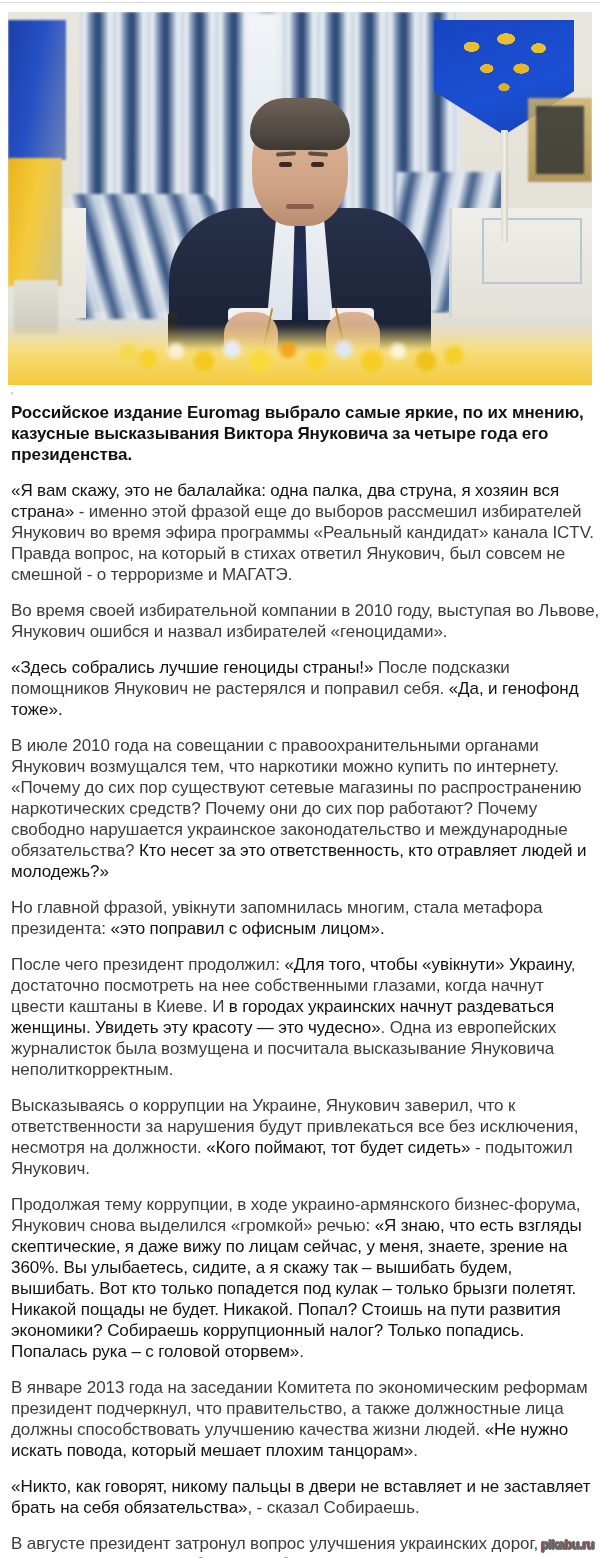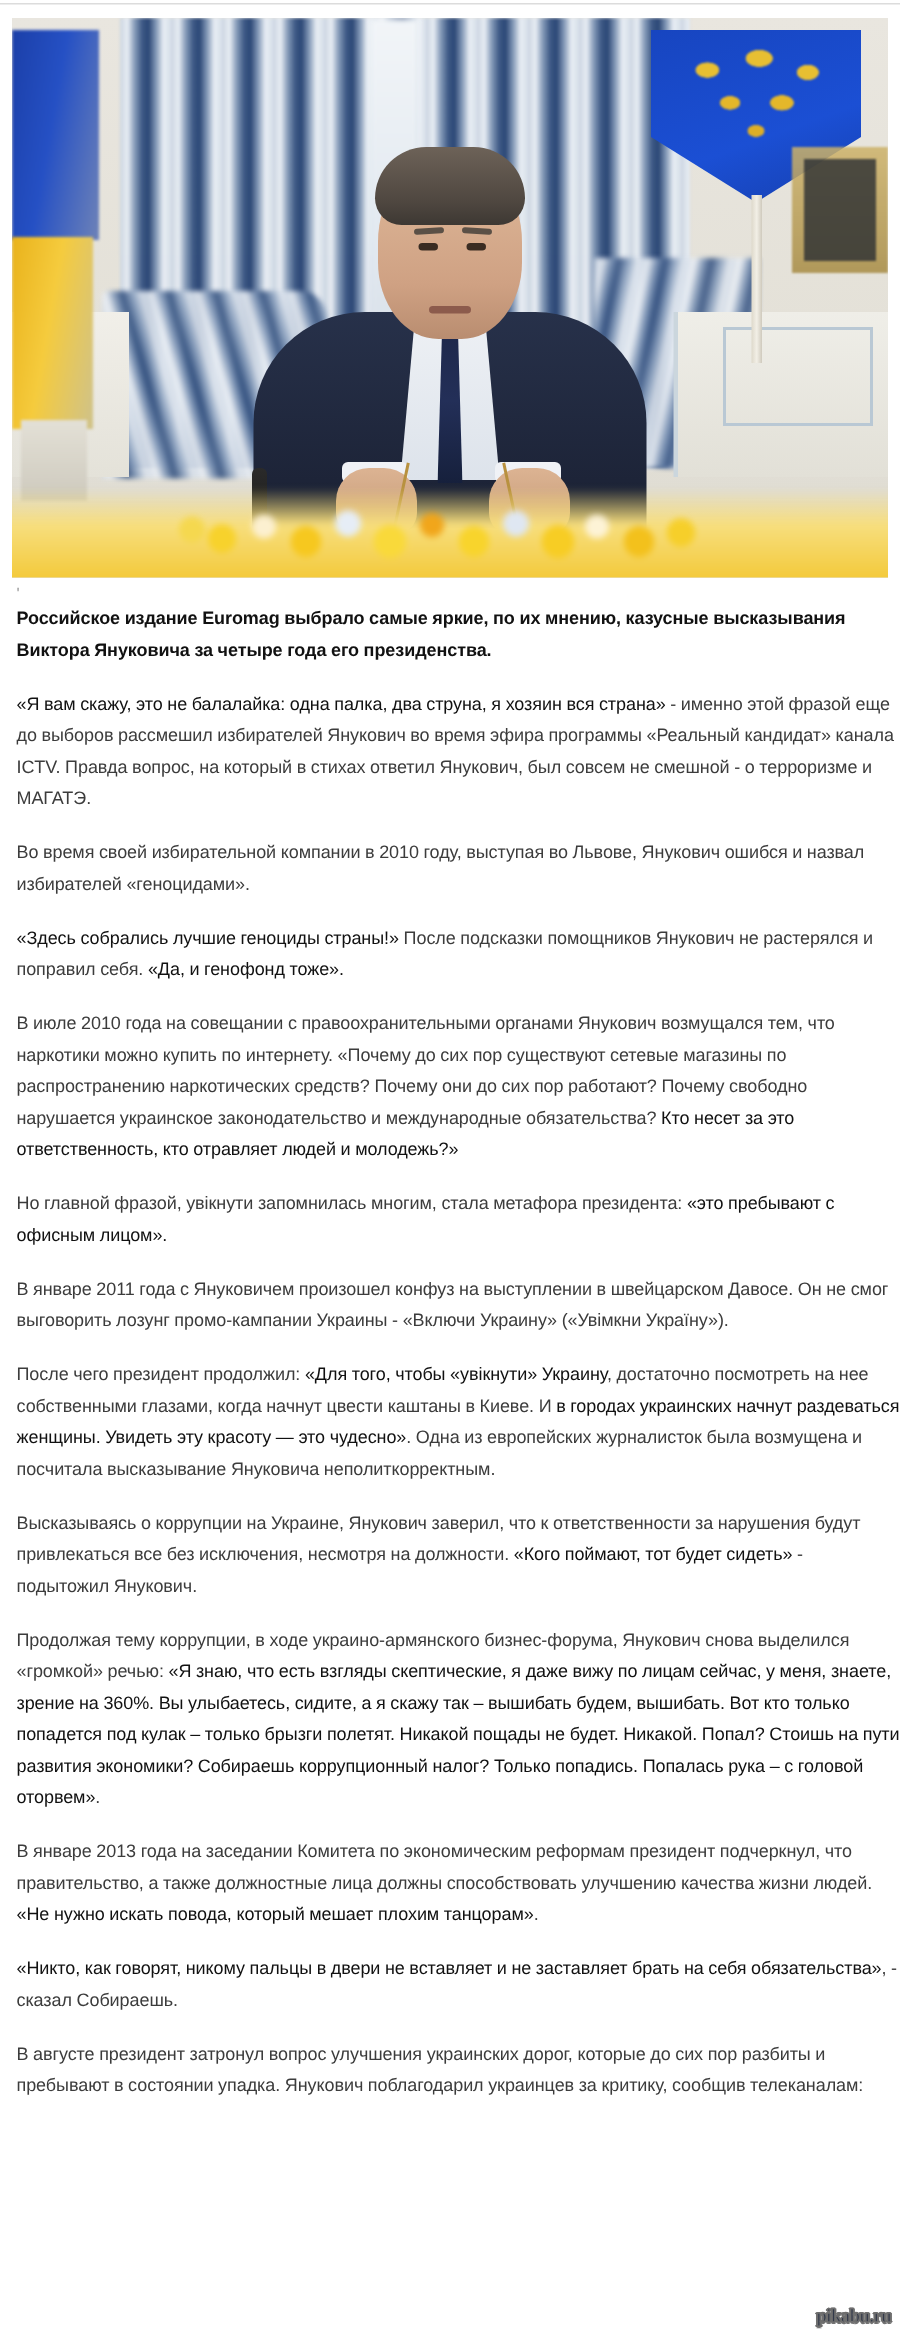--- a/index.html
+++ b/index.html
@@ -397,46 +397,46 @@
   .pre-mark {
     font-size: 11px;
     color: #9a9a9a;
     line-height: 8px;
     padding-left: 11px;
     height: 10px;
   }
   p.para {
     margin: 0 0 15px 0;
     padding: 0 0 0 11px;
-    font-size: 12px;
+    font-size: 17px;
     line-height: 21px;
     color: #3c3c3c;
     letter-spacing: -0.05px;
     white-space: pre-wrap;
     word-spacing: -0.2px;
   }
   p.para b {
     color: #111111;
     font-weight: normal;
   }
   p.para.all-bold {
     color: #111111;
     font-weight: bold;
   }
 
   
   .watermark {
     position: absolute;
     right: 6px;
     bottom: 6px;
-    font-family: Liberation Serif, serif;
+    font-family: Liberation Sans, sans-serif;
     font-size: 13px;
     font-weight: bold;
     letter-spacing: -0.6px;
-    color: #0f172a;
+    color: #7f1d1d;
     -webkit-text-stroke: 1px #555555;
     text-shadow:
       1px 0 0 #5a5a5a, -1px 0 0 #5a5a5a,
       0 1px 0 #5a5a5a, 0 -1px 0 #5a5a5a;
     opacity: .85;
   }
 </style>
 </head>
 <body>
 
@@ -490,22 +490,21 @@
   </div>
 
   <div class="article">
     <div class="pre-mark">'</div>
     <div id="paragraphs">
         <p class="para all-bold"><span>Российское издание Euromag выбрало самые яркие, по их мнению, казусные высказывания Виктора Януковича за четыре года его президенства.</span></p>
         <p class="para"><b>«Я вам скажу, это не балалайка: одна палка, два струна, я хозяин вся страна»</b><span> - именно этой фразой еще до выборов рассмешил избирателей Янукович во время эфира программы «Реальный кандидат» канала ICTV. Правда вопрос, на который в стихах ответил Янукович, был совсем не смешной - о терроризме и МАГАТЭ.</span></p>
         <p class="para"><span>Во время своей избирательной компании в 2010 году, выступая во Львове, Янукович ошибся и назвал избирателей «геноцидами».</span></p>
         <p class="para"><b>«Здесь собрались лучшие геноциды страны!»</b><span> После подсказки помощников Янукович не растерялся и поправил себя. </span><b>«Да, и генофонд тоже».</b></p>
         <p class="para"><span>В июле 2010 года на совещании с правоохранительными органами Янукович возмущался тем, что наркотики можно купить по интернету. «Почему до сих пор существуют сетевые магазины по распространению наркотических средств? Почему они до сих пор работают? Почему свободно нарушается украинское законодательство и международные обязательства? </span><b>Кто несет за это ответственность, кто отравляет людей и молодежь?»</b></p>
-        <p class="para"><span>Но главной фразой, увікнути запомнилась многим, стала метафора президента: </span><b>«это пребывают с офисным лицом».</b></p>
-        <p class="para"><span>В январе 2011 года с Януковичем произошел конфуз на выступлении в швейцарском Давосе. Он не смог выговорить лозунг промо-кампании Украины - «Включи Украину» («Увімкни Україну»).</span></p>
+        <p class="para"><span>Но главной фразой, увікнути запомнилась многим, стала метафора президента: </span><b>«это поправил с офисным лицом».</b></p>
         <p class="para"><span>После чего президент продолжил: </span><b>«Для того, чтобы «увікнути» Украину</b><span>, достаточно посмотреть на нее собственными глазами, когда начнут цвести каштаны в Киеве. И </span><b>в городах украинских начнут раздеваться женщины. Увидеть эту красоту — это чудесно»</b><span>. Одна из европейских журналисток была возмущена и посчитала высказывание Януковича неполиткорректным.</span></p>
         <p class="para"><span>Высказываясь о коррупции на Украине, Янукович заверил, что к ответственности за нарушения будут привлекаться все без исключения, несмотря на должности. </span><b>«Кого поймают, тот будет сидеть»</b><span> - подытожил Янукович.</span></p>
         <p class="para"><span>Продолжая тему коррупции, в ходе украино-армянского бизнес-форума, Янукович снова выделился «громкой» речью: </span><b>«Я знаю, что есть взгляды скептические, я даже вижу по лицам сейчас, у меня, знаете, зрение на 360%. Вы улыбаетесь, сидите, а я скажу так – вышибать будем, вышибать. Вот кто только попадется под кулак – только брызги полетят. Никакой пощады не будет. Никакой. Попал? Стоишь на пути развития экономики? Собираешь коррупционный налог? Только попадись. Попалась рука – с головой оторвем»</b><span>.</span></p>
         <p class="para"><span>В январе 2013 года на заседании Комитета по экономическим реформам президент подчеркнул, что правительство, а также должностные лица должны способствовать улучшению качества жизни людей. </span><b>«Не нужно искать повода, который мешает плохим танцорам»</b><span>.</span></p>
         <p class="para"><b>«Никто, как говорят, никому пальцы в двери не вставляет и не заставляет брать на себя обязательства»</b><span>, - сказал Собираешь.</span></p>
         <p class="para"><span>В августе президент затронул вопрос улучшения украинских дорог, которые до сих пор разбиты и пребывают в состоянии упадка. Янукович поблагодарил украинцев за критику, сообщив телеканалам: </span></p>
       </div>
   </div>
 
   <div class="watermark">pikabu.ru</div>

